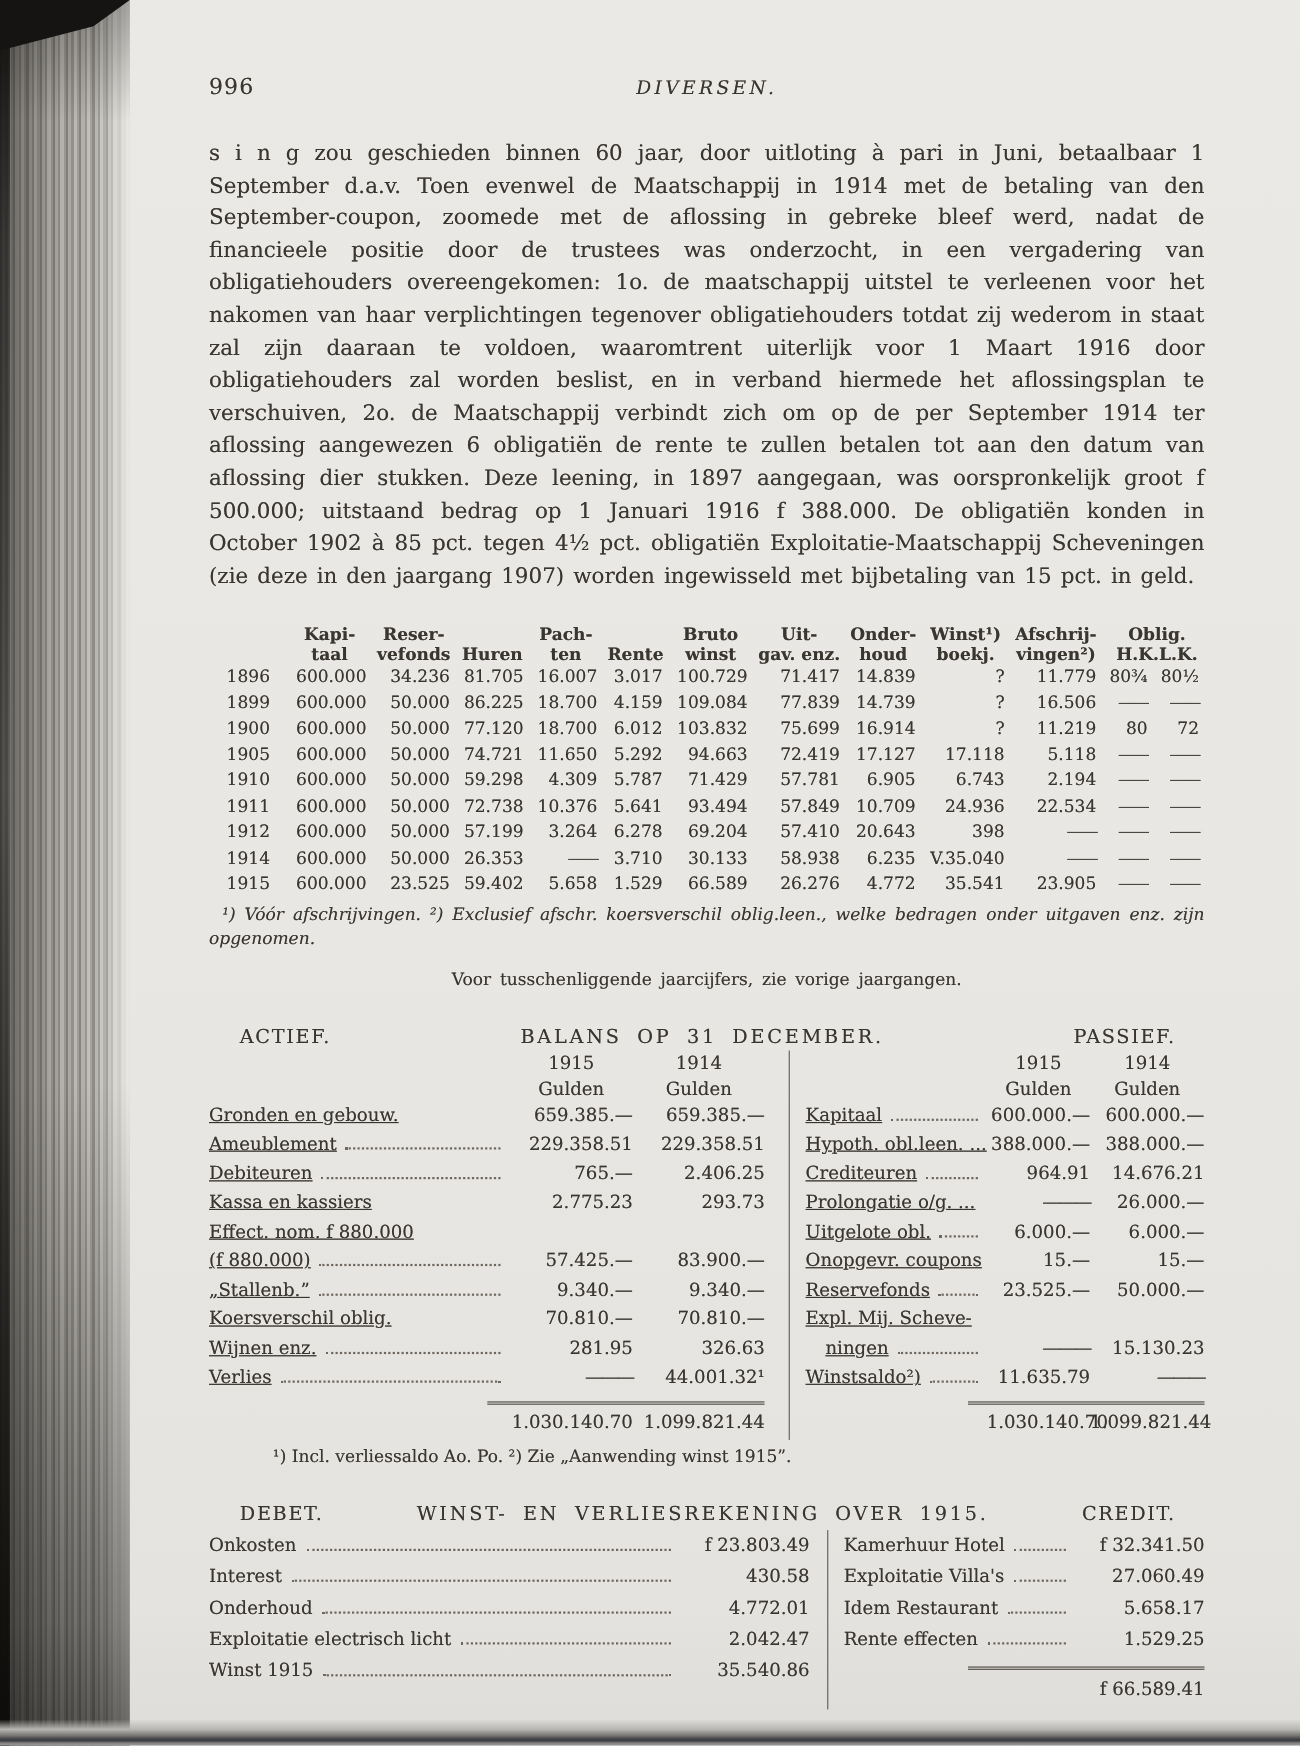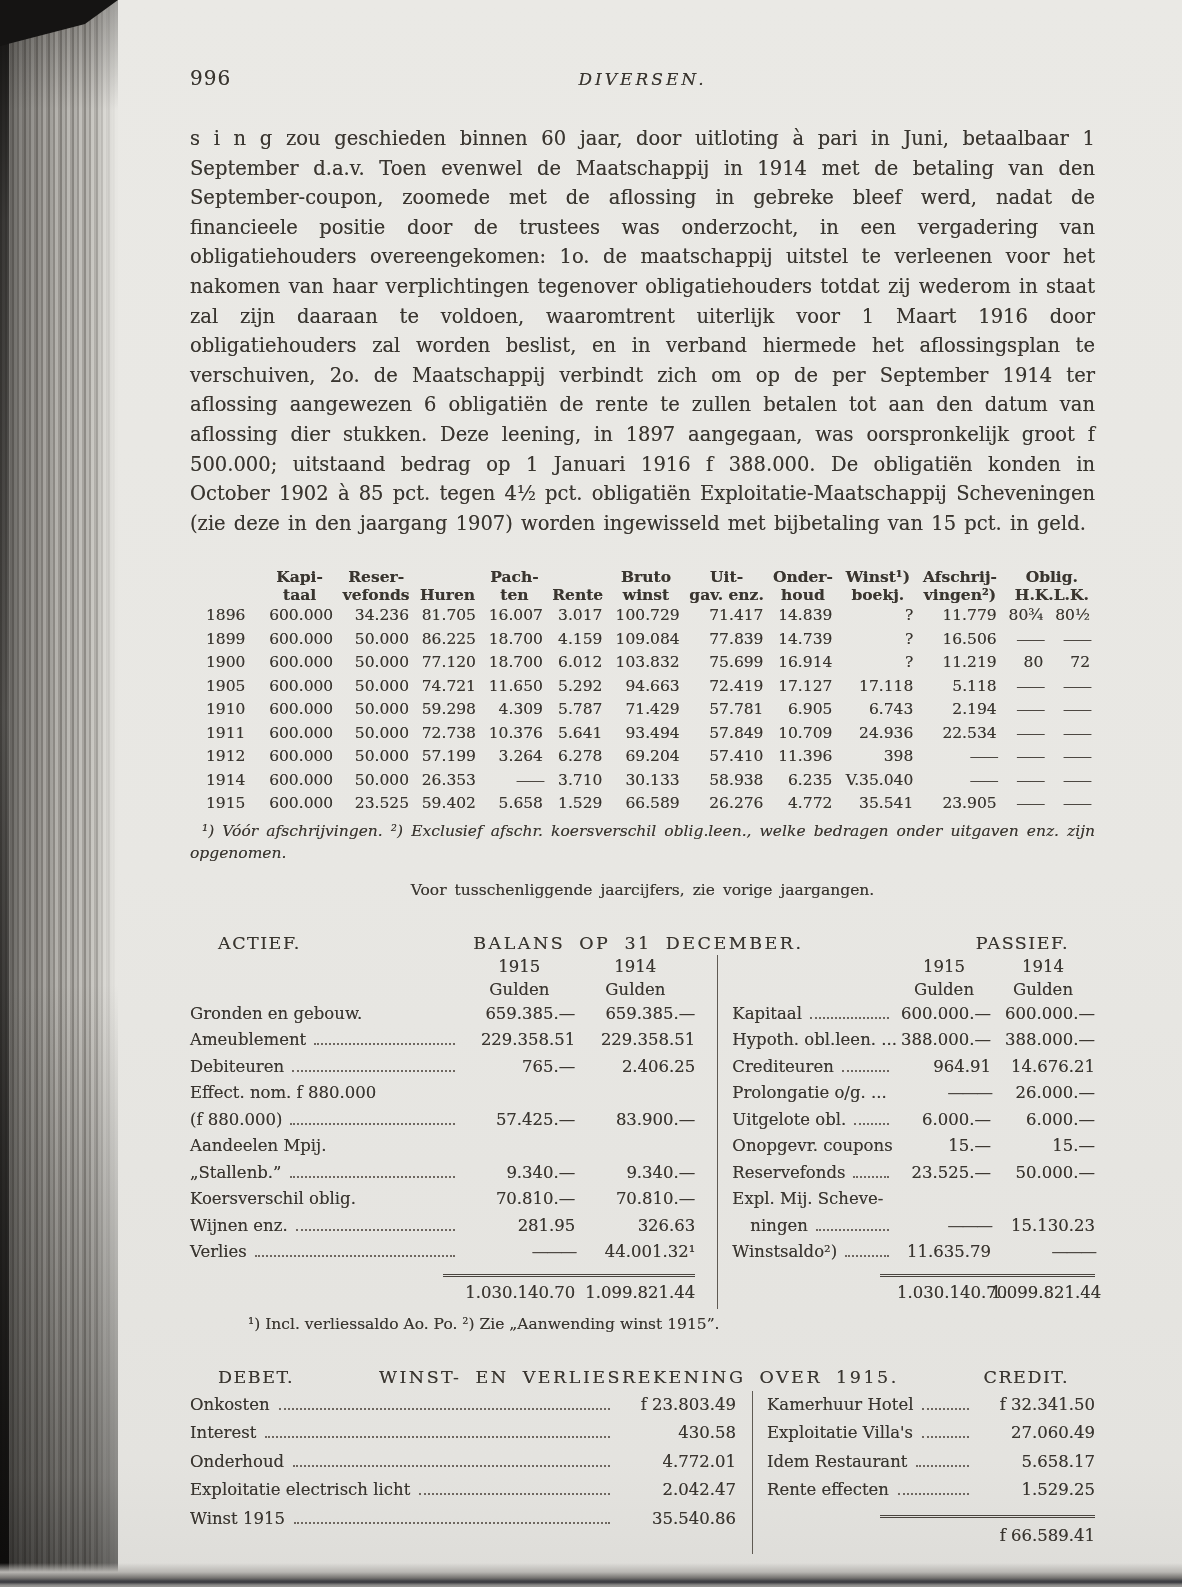--- a/index.html
+++ b/index.html
@@ -41,21 +41,21 @@
   .center-note{margin:16px 0 0;font-size:15.5px;text-align:center;word-spacing:3px;}
   
   .sect-head{display:flex;align-items:baseline;margin-top:34px;font-size:17.5px;letter-spacing:1.5px;white-space:nowrap;}
   .sh-left{margin-left:28px;}
   .sh-title{flex:1;text-align:center;letter-spacing:2.5px;word-spacing:6px;}
   .sh-right{margin-right:26px;}
   .b-flex{display:flex;margin-top:2px;font-size:16.5px;}
   .b-left{width:560px;padding-right:22px;box-sizing:border-box;}
   .b-right{flex:1;border-left:1px solid #5f5a53;padding-left:14px;}
   .b-row{display:flex;align-items:baseline;line-height:26.5px;}
-  .b-label{white-space:nowrap;}
+  .b-label{white-space:nowrap;text-decoration:underline;}
   .b-label.ind{padding-left:18px;text-align:right;}
   .b-leader{flex:1;border-bottom:2px dotted #6e6760;margin:0 8px 5px 8px;min-width:6px;}
   .b-gap{flex:1;}
   .b-v{width:112px;text-align:right;white-space:nowrap;}
   .b-v2{width:120px;text-align:right;white-space:nowrap;}
   .b-right .b-v{width:94px;}
   .b-right .b-v2{width:104px;}
   .b-row.sub{line-height:23px;}
   .b-row.sub .b-v,.b-row.sub .b-v2{text-align:center;}
   .b-rule{margin:8px 0 0 auto;width:252px;border-top:3px double #49443e;}
@@ -239,21 +239,21 @@
           </tr>
           <tr>
             <td class="yr">1912</td>
             <td>600.000</td>
             <td>50.000</td>
             <td>57.199</td>
             <td>3.264</td>
             <td>6.278</td>
             <td>69.204</td>
             <td>57.410</td>
-            <td>11.396</td>
+            <td>20.643</td>
             <td>398</td>
             <td class="dash">——</td>
             <td class="dash">——</td>
             <td class="dash">——</td>
           </tr>
           <tr>
             <td class="yr">1914</td>
             <td>600.000</td>
             <td>50.000</td>
             <td>26.353</td>
@@ -319,36 +319,36 @@
               <span class="b-v">229.358.51</span>
               <span class="b-v2">229.358.51</span>
             </div>
             <div class="b-row">
               <span class="b-label">Debiteuren</span>
               <span class="b-leader"></span>
               <span class="b-v">765.—</span>
               <span class="b-v2">2.406.25</span>
             </div>
             <div class="b-row">
+              <span class="b-label">Kassa en kassiers</span>
+              <span class="b-gap"></span>
+              <span class="b-v">2.775.23</span>
+              <span class="b-v2">293.73</span>
+            </div>
+            <div class="b-row">
               <span class="b-label">Effect. nom. f 880.000</span>
               <span class="b-gap"></span>
               <span class="b-v"></span>
               <span class="b-v2"></span>
             </div>
             <div class="b-row">
               <span class="b-label">(f 880.000)</span>
               <span class="b-leader"></span>
               <span class="b-v">57.425.—</span>
               <span class="b-v2">83.900.—</span>
-            </div>
-            <div class="b-row">
-              <span class="b-label">Aandeelen Mpij.</span>
-              <span class="b-gap"></span>
-              <span class="b-v"></span>
-              <span class="b-v2"></span>
             </div>
             <div class="b-row">
               <span class="b-label">„Stallenb.”</span>
               <span class="b-leader"></span>
               <span class="b-v">9.340.—</span>
               <span class="b-v2">9.340.—</span>
             </div>
             <div class="b-row">
               <span class="b-label">Koersverschil oblig.</span>
               <span class="b-gap"></span>

